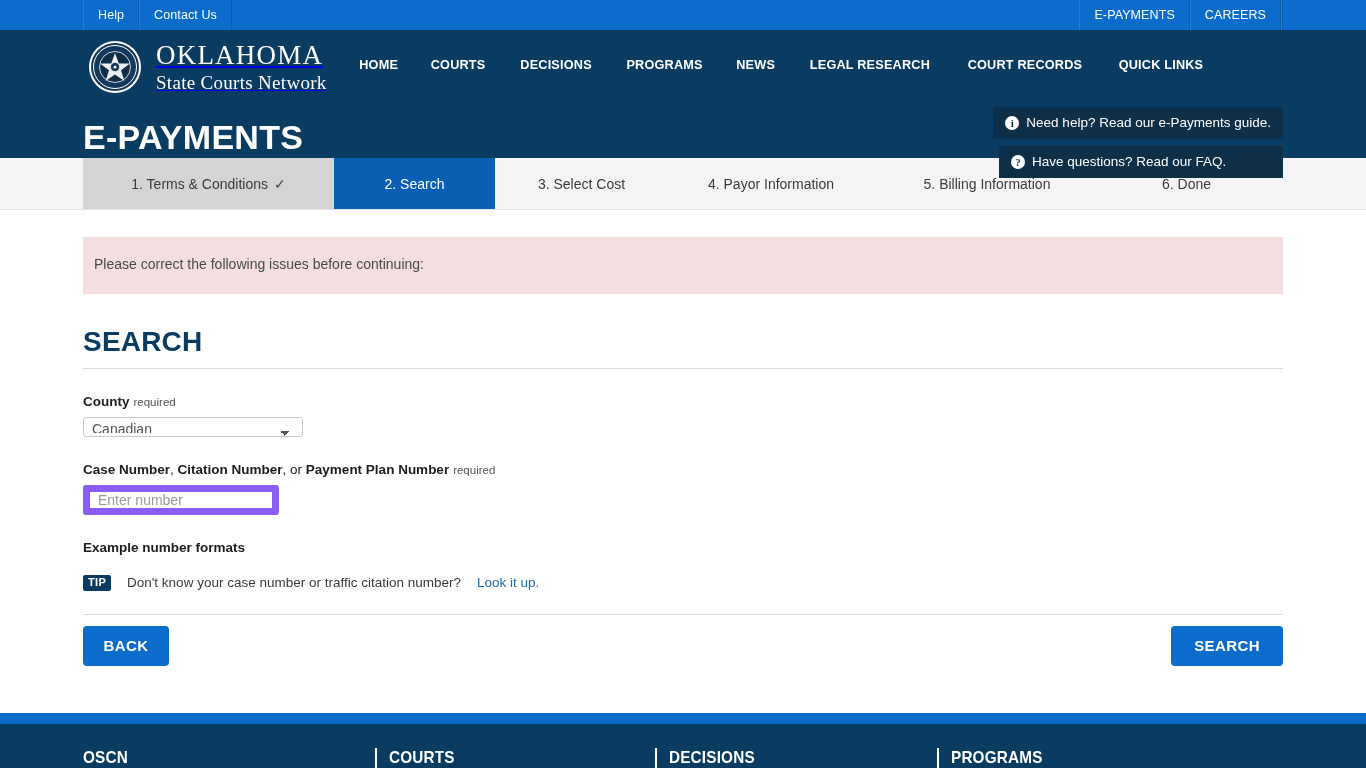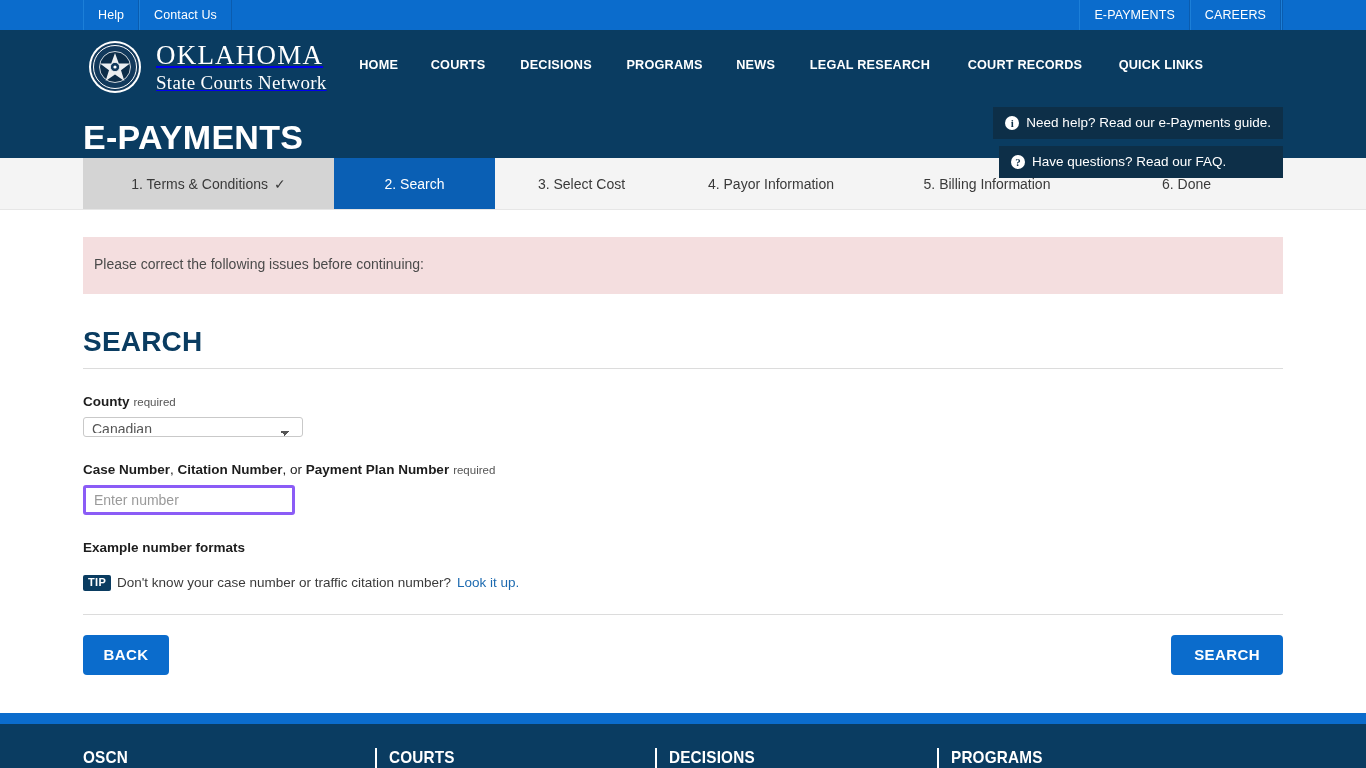--- a/index.html
+++ b/index.html
@@ -230,62 +230,62 @@
       linear-gradient(135deg, #555 50%, transparent 50%);
     background-position:
       calc(100% - 17px) 13px,
       calc(100% - 12px) 13px;
     background-size: 5px 5px, 5px 5px;
     background-repeat: no-repeat;
   }
   input.number-input {
     margin-top: 7px;
     display: block;
-    width: 212px;
+    width: 196px;
     height: 30px;
     padding: 3px 8px;
     font-size: 14px;
     color: #333;
     background: #ffffff;
-    border: 3px solid #8b5cf6;
+    border: 7px solid #8b5cf6;
     border-radius: 3px;
     font-family: "Liberation Sans", sans-serif;
   }
   input.number-input::placeholder { color: #9a9a9a; }
 
   .examples-title {
     margin-top: 25px;
     font-size: 13.5px;
     font-weight: bold;
     color: #1d1d1d;
   }
   .tip-row {
     margin-top: 20px;
     font-size: 13.5px;
     color: #3a3a3a;
     display: flex;
     align-items: center;
-    gap: 6px;
+    gap: 16px;
   }
   .tip-badge {
     background: #0a3c61;
     color: #ffffff;
     font-size: 11px;
     font-weight: bold;
     padding: 2px 5px 3px 5px;
     border-radius: 2px;
     letter-spacing: .3px;
     line-height: 1;
   }
   .tip-link { color: #1c6ab0; text-decoration: none; }
 
   .btn-row {
     margin-top: 23px;
     border-top: 1px solid #dcdcdc;
-    padding-top: 20px;
+    padding-top: 11px;
     display: flex;
     justify-content: space-between;
     align-items: center;
   }
   .btn {
     background: #0b6ccc;
     color: #ffffff;
     font-size: 15px;
     font-weight: bold;
     border: none;

